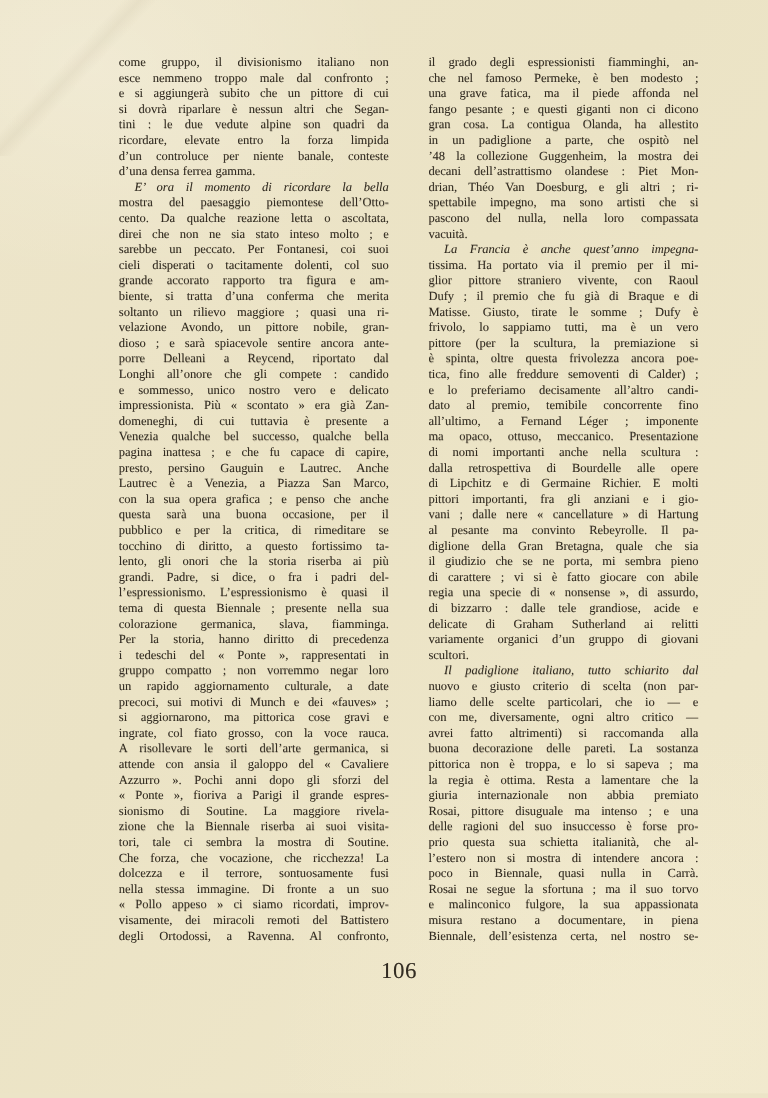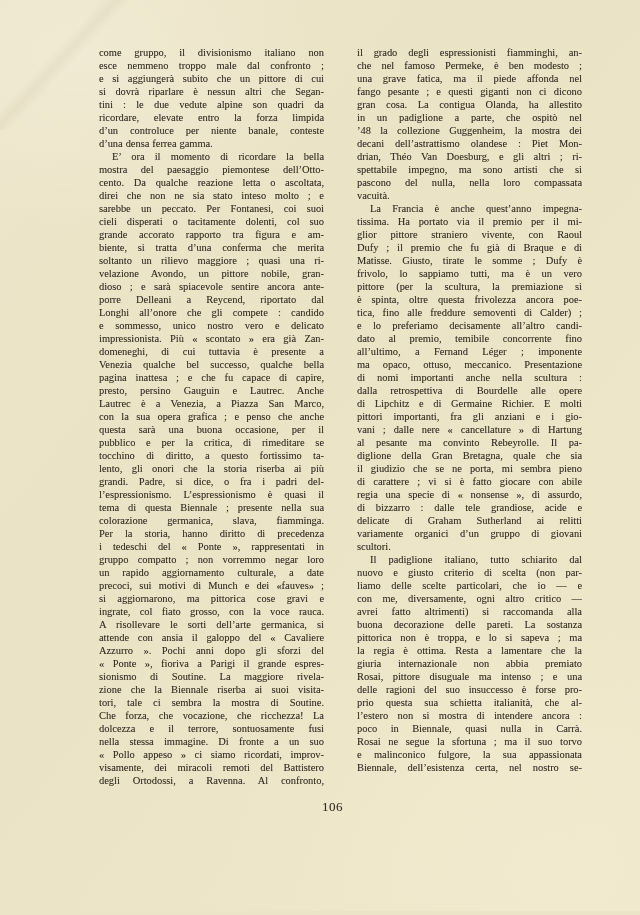--- a/index.html
+++ b/index.html
@@ -32,25 +32,25 @@
   .col-left  { left: 99px; }
   .col-right { left: 341px; margin-left: 16px; }
   .line {
     height: 13px;
     overflow: hidden;
     text-align: justify;
     text-align-last: justify;
     word-spacing: 0.4px;
   }
   .line.par-end { text-align-last: left; }
-  .line.indent  { text-indent: 13px; }
+  .line.indent  { text-indent: 13px; font-style: italic; }
   .page-number {
     position: absolute; top: 799px; left: 99px; width: 467px;
     text-align: center;
-    font-size: 13px;
+    font-size: 19px;
     letter-spacing: 0.5px;
     color: #322c22;
     text-shadow: 0.2px 0.2px 0 rgba(58,48,34,0.30);
   }
 </style>
 </head>
 <body>
 
 <div class="page">
   <div class="crease"></div>
@@ -162,16 +162,17 @@
       <div class="line">pittorica non è troppa, e lo si sapeva ; ma</div>
       <div class="line">la regia è ottima. Resta a lamentare che la</div>
       <div class="line">giuria internazionale non abbia premiato</div>
       <div class="line">Rosai, pittore disuguale ma intenso ; e una</div>
       <div class="line">delle ragioni del suo insuccesso è forse pro-</div>
       <div class="line">prio questa sua schietta italianità, che al-</div>
       <div class="line">l’estero non si mostra di intendere ancora :</div>
       <div class="line">poco in Biennale, quasi nulla in Carrà.</div>
       <div class="line">Rosai ne segue la sfortuna ; ma il suo torvo</div>
       <div class="line">e malinconico fulgore, la sua appassionata</div>
+      <div class="line">misura restano a documentare, in piena</div>
       <div class="line">Biennale, dell’esistenza certa, nel nostro se-</div>
     </div>
   <div class="page-number">106</div>
 </div>
 
 </body></html>

